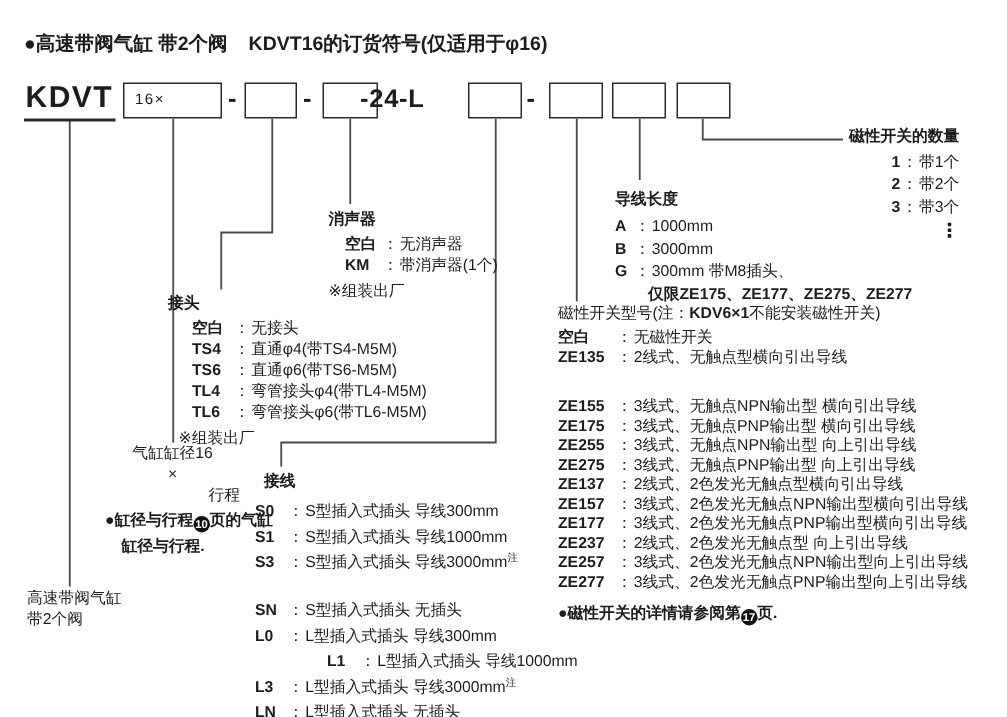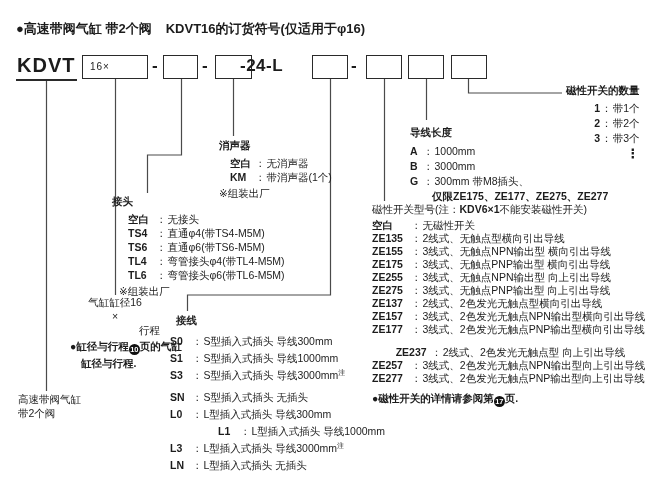--- a/index.html
+++ b/index.html
@@ -78,39 +78,39 @@
     <div class="item" style="margin-top:6px;"><span class="code" style="width:12px;">A</span><span class="sep">：</span><span class="desc">1000mm</span></div>
     <div class="item" style="margin-top:4px;"><span class="code" style="width:12px;">B</span><span class="sep">：</span><span class="desc">3000mm</span></div>
     <div class="item" style="margin-top:4px;"><span class="code" style="width:12px;">G</span><span class="sep">：</span><span class="desc">300mm 带M8插头、</span></div>
     <div class="item bold" style="margin:4px 0 0 22px;">仅限ZE175、ZE177、ZE275、ZE277</div>
   </div>
 
   <div class="abs" style="left:372px;top:204px;">
     <div class="item"><span>磁性开关型号(注：</span><span class="bold">KDV6×1</span><span>不能安装磁性开关)</span></div>
     <div class="item" style="margin-top:5px;"><span class="code" style="width:38px;">空白</span><span class="sep">：</span><span class="desc">无磁性开关</span></div>
     <div class="item" style="margin-top:2px;"><span class="code" style="width:38px;">ZE135</span><span class="sep">：</span><span class="desc">2线式、无触点型横向引出导线</span></div>
-    <div class="item" style="margin-top:2px;"><span class="code" style="width:38px;">ZE155</span><span class="sep">：</span><span class="desc">3线式、无触点NPN输出型 横向引出导线</span></div>
+    <div class="item" style="margin-top:2px;"><span class="code" style="width:38px;margin-top:20px;">ZE155</span><span class="sep">：</span><span class="desc">3线式、无触点NPN输出型 横向引出导线</span></div>
     <div class="item" style="margin-top:2px;"><span class="code" style="width:38px;">ZE175</span><span class="sep">：</span><span class="desc">3线式、无触点PNP输出型 横向引出导线</span></div>
     <div class="item" style="margin-top:2px;"><span class="code" style="width:38px;">ZE255</span><span class="sep">：</span><span class="desc">3线式、无触点NPN输出型 向上引出导线</span></div>
     <div class="item" style="margin-top:2px;"><span class="code" style="width:38px;">ZE275</span><span class="sep">：</span><span class="desc">3线式、无触点PNP输出型 向上引出导线</span></div>
     <div class="item" style="margin-top:2px;"><span class="code" style="width:38px;">ZE137</span><span class="sep">：</span><span class="desc">2线式、2色发光无触点型横向引出导线</span></div>
     <div class="item" style="margin-top:2px;"><span class="code" style="width:38px;">ZE157</span><span class="sep">：</span><span class="desc">3线式、2色发光无触点NPN输出型横向引出导线</span></div>
     <div class="item" style="margin-top:2px;"><span class="code" style="width:38px;">ZE177</span><span class="sep">：</span><span class="desc">3线式、2色发光无触点PNP输出型横向引出导线</span></div>
-    <div class="item" style="margin-top:12px;text-align:center;"><span class="code" style="width:38px;">ZE237</span><span class="sep">：</span><span class="desc">2线式、2色发光无触点型 向上引出导线</span></div>
+    <div class="item" style="margin-top:2px;"><span class="code" style="width:38px;">ZE237</span><span class="sep">：</span><span class="desc">2线式、2色发光无触点型 向上引出导线</span></div>
     <div class="item" style="margin-top:2px;"><span class="code" style="width:38px;">ZE257</span><span class="sep">：</span><span class="desc">3线式、2色发光无触点NPN输出型向上引出导线</span></div>
     <div class="item" style="margin-top:2px;"><span class="code" style="width:38px;">ZE277</span><span class="sep">：</span><span class="desc">3线式、2色发光无触点PNP输出型向上引出导线</span></div>
     <div class="fnote bold" style="margin-top:8px;"><span>●磁性开关的详情请参阅第</span><span class="circ">17</span><span>页.</span></div>
   </div>
 
   <div class="abs" style="left:170px;top:314px;">
     <div class="sec-title" style="margin-left:6px;">接线</div>
     <div class="item" style="margin-top:5px;"><span class="code" style="width:21px;">S0</span><span class="sep">：</span><span class="desc">S型插入式插头 导线300mm</span><sup class="notemark"></sup></div>
     <div class="item" style="margin-top:3px;"><span class="code" style="width:21px;">S1</span><span class="sep">：</span><span class="desc">S型插入式插头 导线1000mm</span><sup class="notemark"></sup></div>
     <div class="item" style="margin-top:3px;"><span class="code" style="width:21px;">S3</span><span class="sep">：</span><span class="desc">S型插入式插头 导线3000mm</span><sup class="notemark">注</sup></div>
-    <div class="item" style="margin-top:8px;"><span class="code" style="width:21px;">SN</span><span class="sep">：</span><span class="desc">S型插入式插头 无插头</span><sup class="notemark"></sup></div>
+    <div class="item" style="margin-top:18px;"><span class="code" style="width:21px;">SN</span><span class="sep">：</span><span class="desc">S型插入式插头 无插头</span><sup class="notemark"></sup></div>
     <div class="item" style="margin-top:3px;"><span class="code" style="width:21px;">L0</span><span class="sep">：</span><span class="desc">L型插入式插头 导线300mm</span><sup class="notemark"></sup></div>
     <div class="item" style="margin-top:3px;padding-left:48px;"><span class="code" style="width:21px;">L1</span><span class="sep">：</span><span class="desc">L型插入式插头 导线1000mm</span><sup class="notemark"></sup></div>
     <div class="item" style="margin-top:3px;"><span class="code" style="width:21px;">L3</span><span class="sep">：</span><span class="desc">L型插入式插头 导线3000mm</span><sup class="notemark">注</sup></div>
     <div class="item" style="margin-top:3px;"><span class="code" style="width:21px;">LN</span><span class="sep">：</span><span class="desc">L型插入式插头 无插头</span><sup class="notemark"></sup></div>
     <div class="fnote" style="margin:7px 0 0 9px;">注：长度为3000mm时，请使用3根电缆型。不使用白色导线。</div>
   </div>
 
   <div class="abs" style="left:112px;top:195px;">
     <div class="sec-title">接头</div>
     <div class="item" style="margin:5px 0 0 16px;"><span class="code" style="width:27px;">空白</span><span class="sep">：</span><span class="desc">无接头</span></div>

